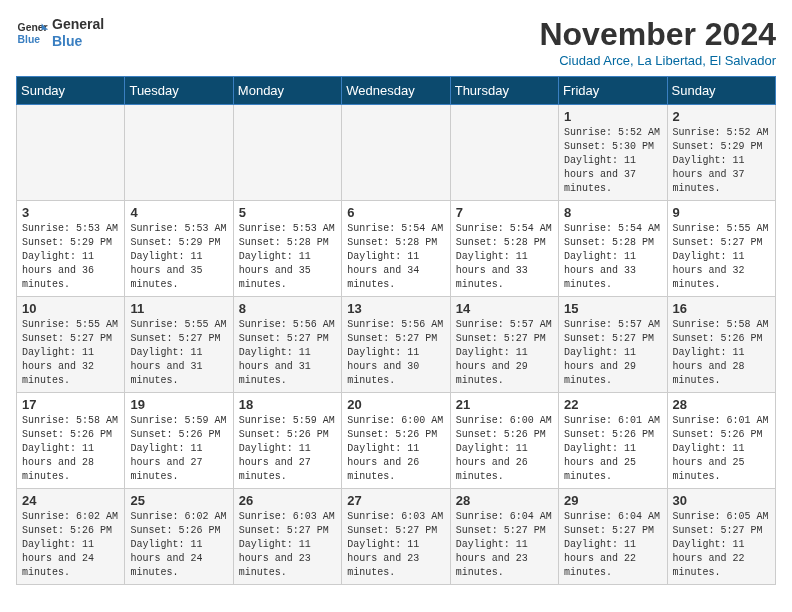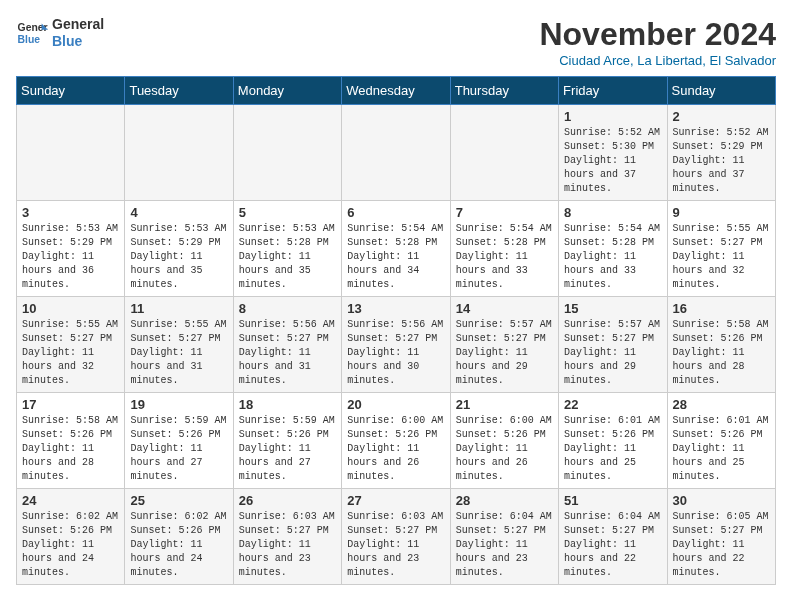--- a/index.html
+++ b/index.html
@@ -289,21 +289,21 @@
 Sunset: 5:27 PM
 Daylight: 11 hours and 23 minutes.</div>
         </td>
         <td>
           <span class="day-num">28</span>
           <div class="day-info" style="white-space: pre-line;">Sunrise: 6:04 AM
 Sunset: 5:27 PM
 Daylight: 11 hours and 23 minutes.</div>
         </td>
         <td>
-          <span class="day-num">51</span>
+          <span class="day-num">29</span>
           <div class="day-info" style="white-space: pre-line;">Sunrise: 6:04 AM
 Sunset: 5:27 PM
 Daylight: 11 hours and 22 minutes.</div>
         </td>
         <td>
           <span class="day-num">30</span>
           <div class="day-info" style="white-space: pre-line;">Sunrise: 6:05 AM
 Sunset: 5:27 PM
 Daylight: 11 hours and 22 minutes.</div>
         </td>

